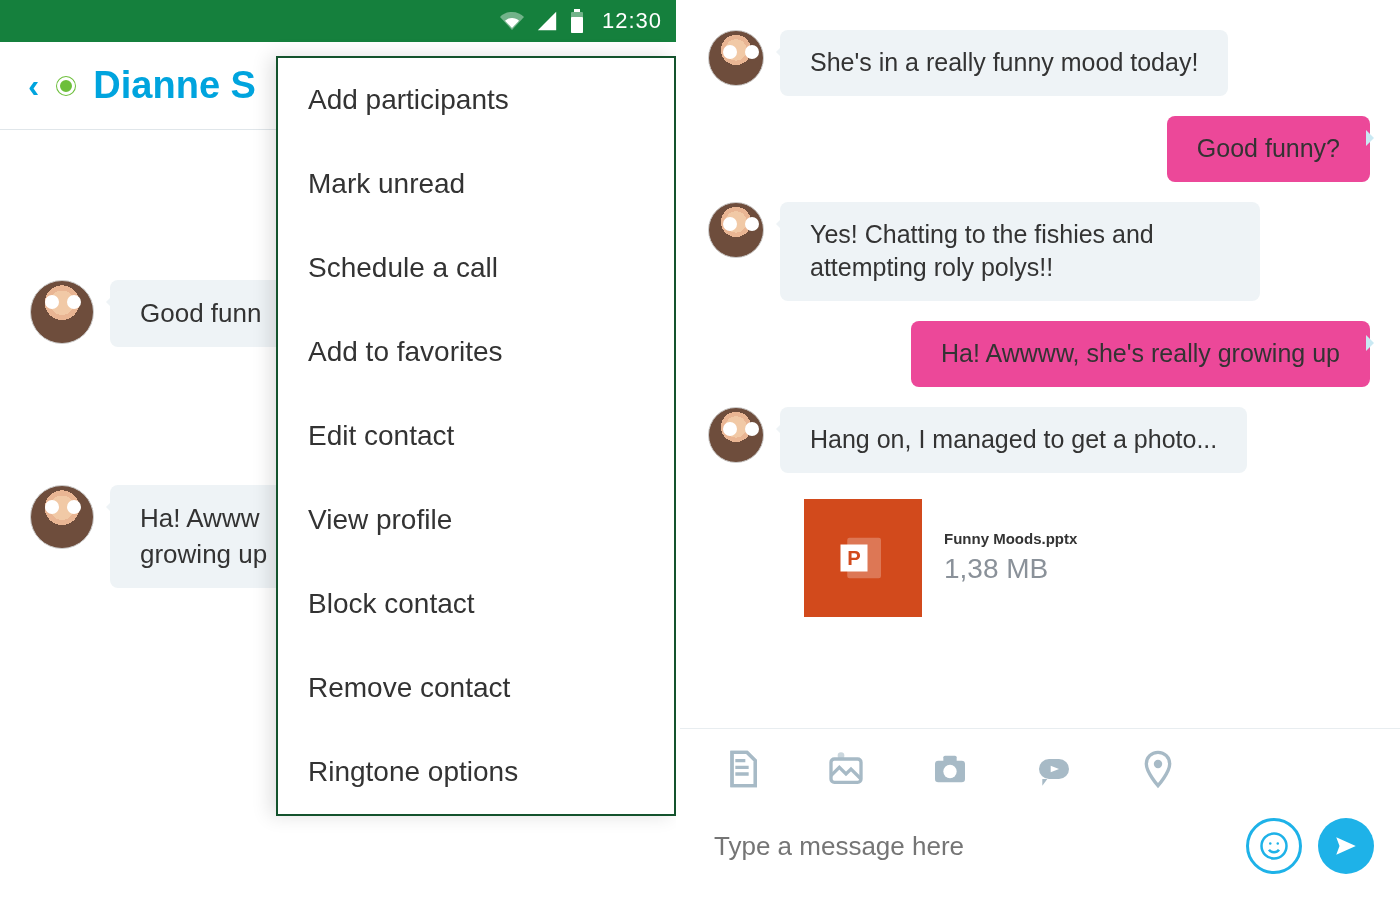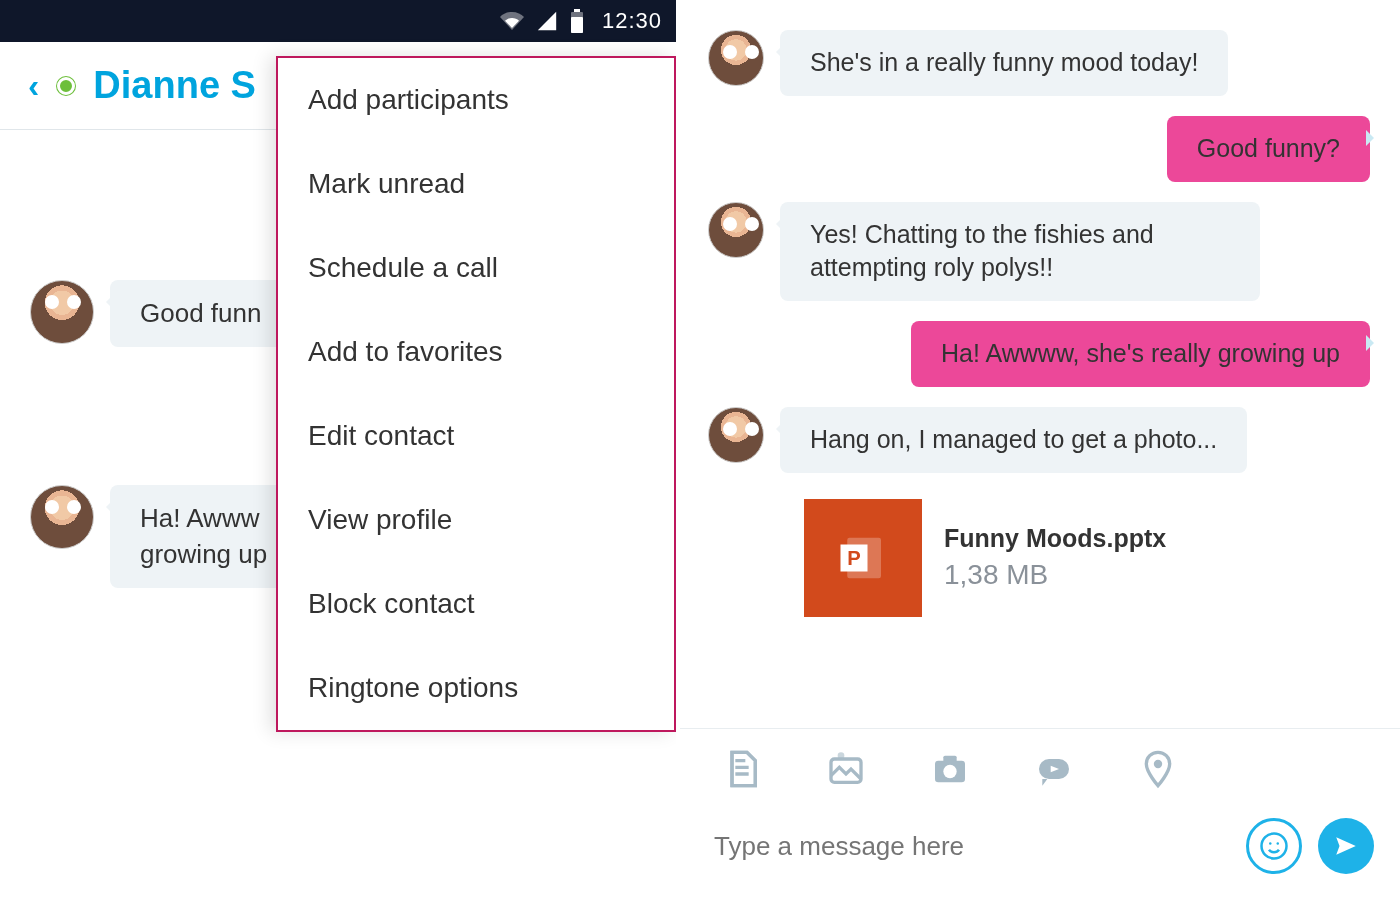--- a/index.html
+++ b/index.html
@@ -3,21 +3,21 @@
 <meta charset="utf-8">
 <style>
   * { box-sizing: border-box; margin: 0; padding: 0; }
   html, body { width: 1400px; height: 900px; font-family: "Segoe UI", Arial, sans-serif; overflow: hidden; background:#fff; }
   .root { display:flex; width:100%; height:100%; }
   .pane { position:relative; height:100%; overflow:hidden; }
   .pane-left { width: 680px; border-right: 4px solid #fff; }
   .pane-right { flex:1; display:flex; flex-direction:column; }
 
   
-  .statusbar { height:42px; background:#0f172a; color:#fff; display:flex; align-items:center; justify-content:flex-end; padding:0 14px 0 0; gap:12px; font-size:22px; }
+  .statusbar { height:42px; background:#15803d; color:#fff; display:flex; align-items:center; justify-content:flex-end; padding:0 14px 0 0; gap:12px; font-size:22px; }
   .status-icon { display:inline-flex; align-items:center; justify-content:center; }
   .statusbar .time { font-weight:400; letter-spacing:1px; margin-left:6px;}
 
   
   .header { height:88px; background:#fff; border-bottom:1px solid #e0e6ea; display:flex; align-items:center; padding:0 28px; gap:18px; }
   .back { color:#00a4de; font-size:34px; font-weight:bold; }
   .presence-dot { width:18px; height:18px; border-radius:50%; background:#6dbf3b; border:3px solid #fff; box-shadow:0 0 0 1px #6dbf3b; }
   .contact-name { color:#00a4de; font-size:38px; font-weight:600; }
 
   
@@ -31,34 +31,34 @@
   .bubble.in { background:#eef3f6; color:#333; }
   .bubble.out{ background:#ec4899; color:#333; }
   .bubble.in::before { content:""; position:absolute; left:-12px; top:14px; border:8px solid transparent; border-right-color:#eef3f6; }
   .bubble.out::after { content:""; position:absolute; right:-12px; top:14px; border:8px solid transparent; border-left-color:#c9e9f3; }
 
   
   .pane-left .bubble.out { background:#c9e9f3; }
   .pane-left .bubble.in  { background:#eef3f6; }
 
   
-  .menu { position:absolute; top:56px; right:0; width:400px; background:#fff; border:2px solid #be185d; box-shadow: -6px 0 18px rgba(0,0,0,.12); }
+  .menu { position:absolute; top:56px; right:0; width:400px; background:#fff; border:2px solid #14532d; box-shadow: -6px 0 18px rgba(0,0,0,.12); }
   .menu-item { padding:26px 30px; font-size:28px; color:#333; cursor:pointer; }
   .menu-item + .menu-item { }
   
   
   .pane-right .chat { padding:30px 30px 0 28px; gap:20px; }
   .pane-right .bubble { font-size:25px; max-width:480px;}
   .pane-right .avatar { width:56px;height:56px;flex:0 0 56px;}
 
   
   .attach-row { display:flex; align-items:center; gap:22px; padding-left:96px; margin-top:6px;}
   .ppt-thumb { width:118px; height:118px; background:#d24a1c; display:flex; align-items:center; justify-content:center; color:#fff; font-weight:bold; }
   .file-meta { display:flex; flex-direction:column; gap:6px;}
-  .file-name { font-size:25px; font-weight:600; color:#333;}
+  .file-name { font-size:15px; font-weight:600; color:#333;}
   .file-size { font-size:28px; color:#8a9199;}
 
   
   .icon-row { display:flex; gap:60px; padding:10px 0 0 40px; color:#a7bac6; margin-top:auto; border-top:1px solid #e8edf0; height:70px; align-items:center;}
   .icon-row .ic { width:44px; height:44px; display:flex; align-items:center; justify-content:center; cursor:pointer;}
   .icon-row svg { width:40px; height:40px; fill:#a7bac6; }
 
   
   .compose { display:flex; align-items:center; padding:20px 26px 26px 34px; gap:16px; }
   .compose-input { flex:1; font-size:26px; color:#701a75; border:none; outline:none;}
@@ -137,20 +137,21 @@
     </div>
 
     <div class="menu">
       <div class="menu-item">Add participants</div>
       <div class="menu-item">Mark unread</div>
       <div class="menu-item">Schedule a call</div>
       <div class="menu-item">Add to favorites</div>
       <div class="menu-item">Edit contact</div>
       <div class="menu-item">View profile</div>
       <div class="menu-item">Block contact</div>
+      <div class="menu-item">Remove contact</div>
       <div class="menu-item">Ringtone options</div>
     </div>
   </div>
 
   <div class="pane pane-right">
     <div class="chat">
 
       <div class="row">
         <div class="avatar small"></div>
         <div class="bubble in">

